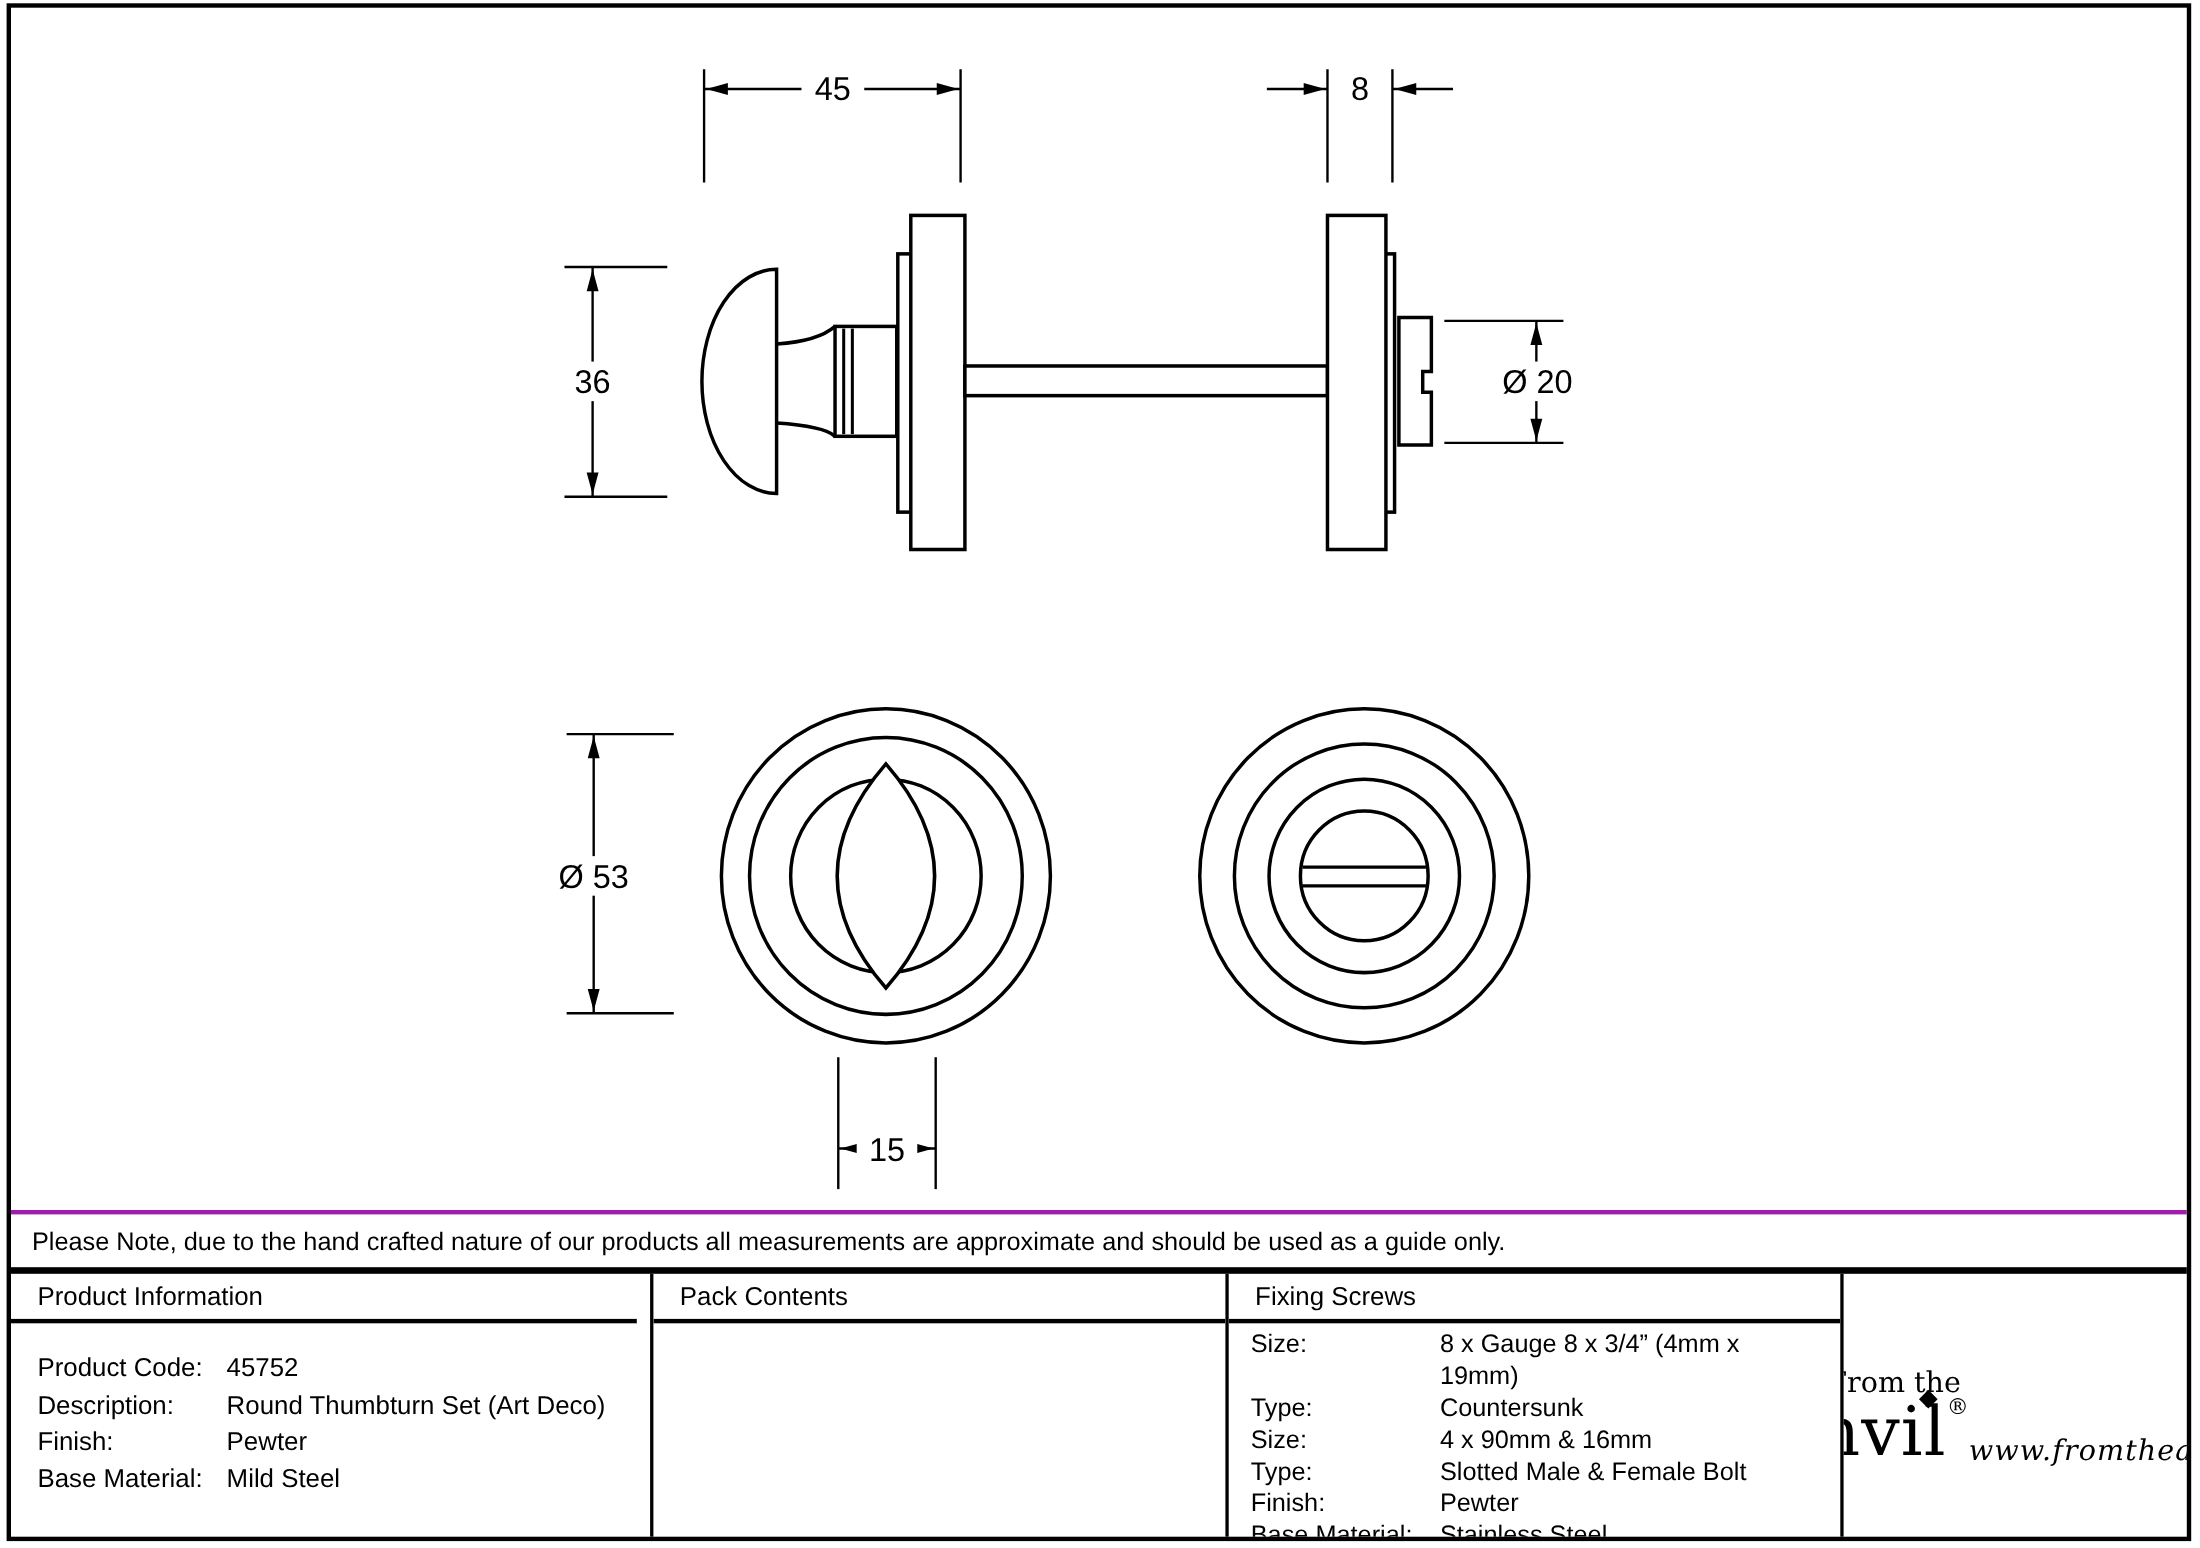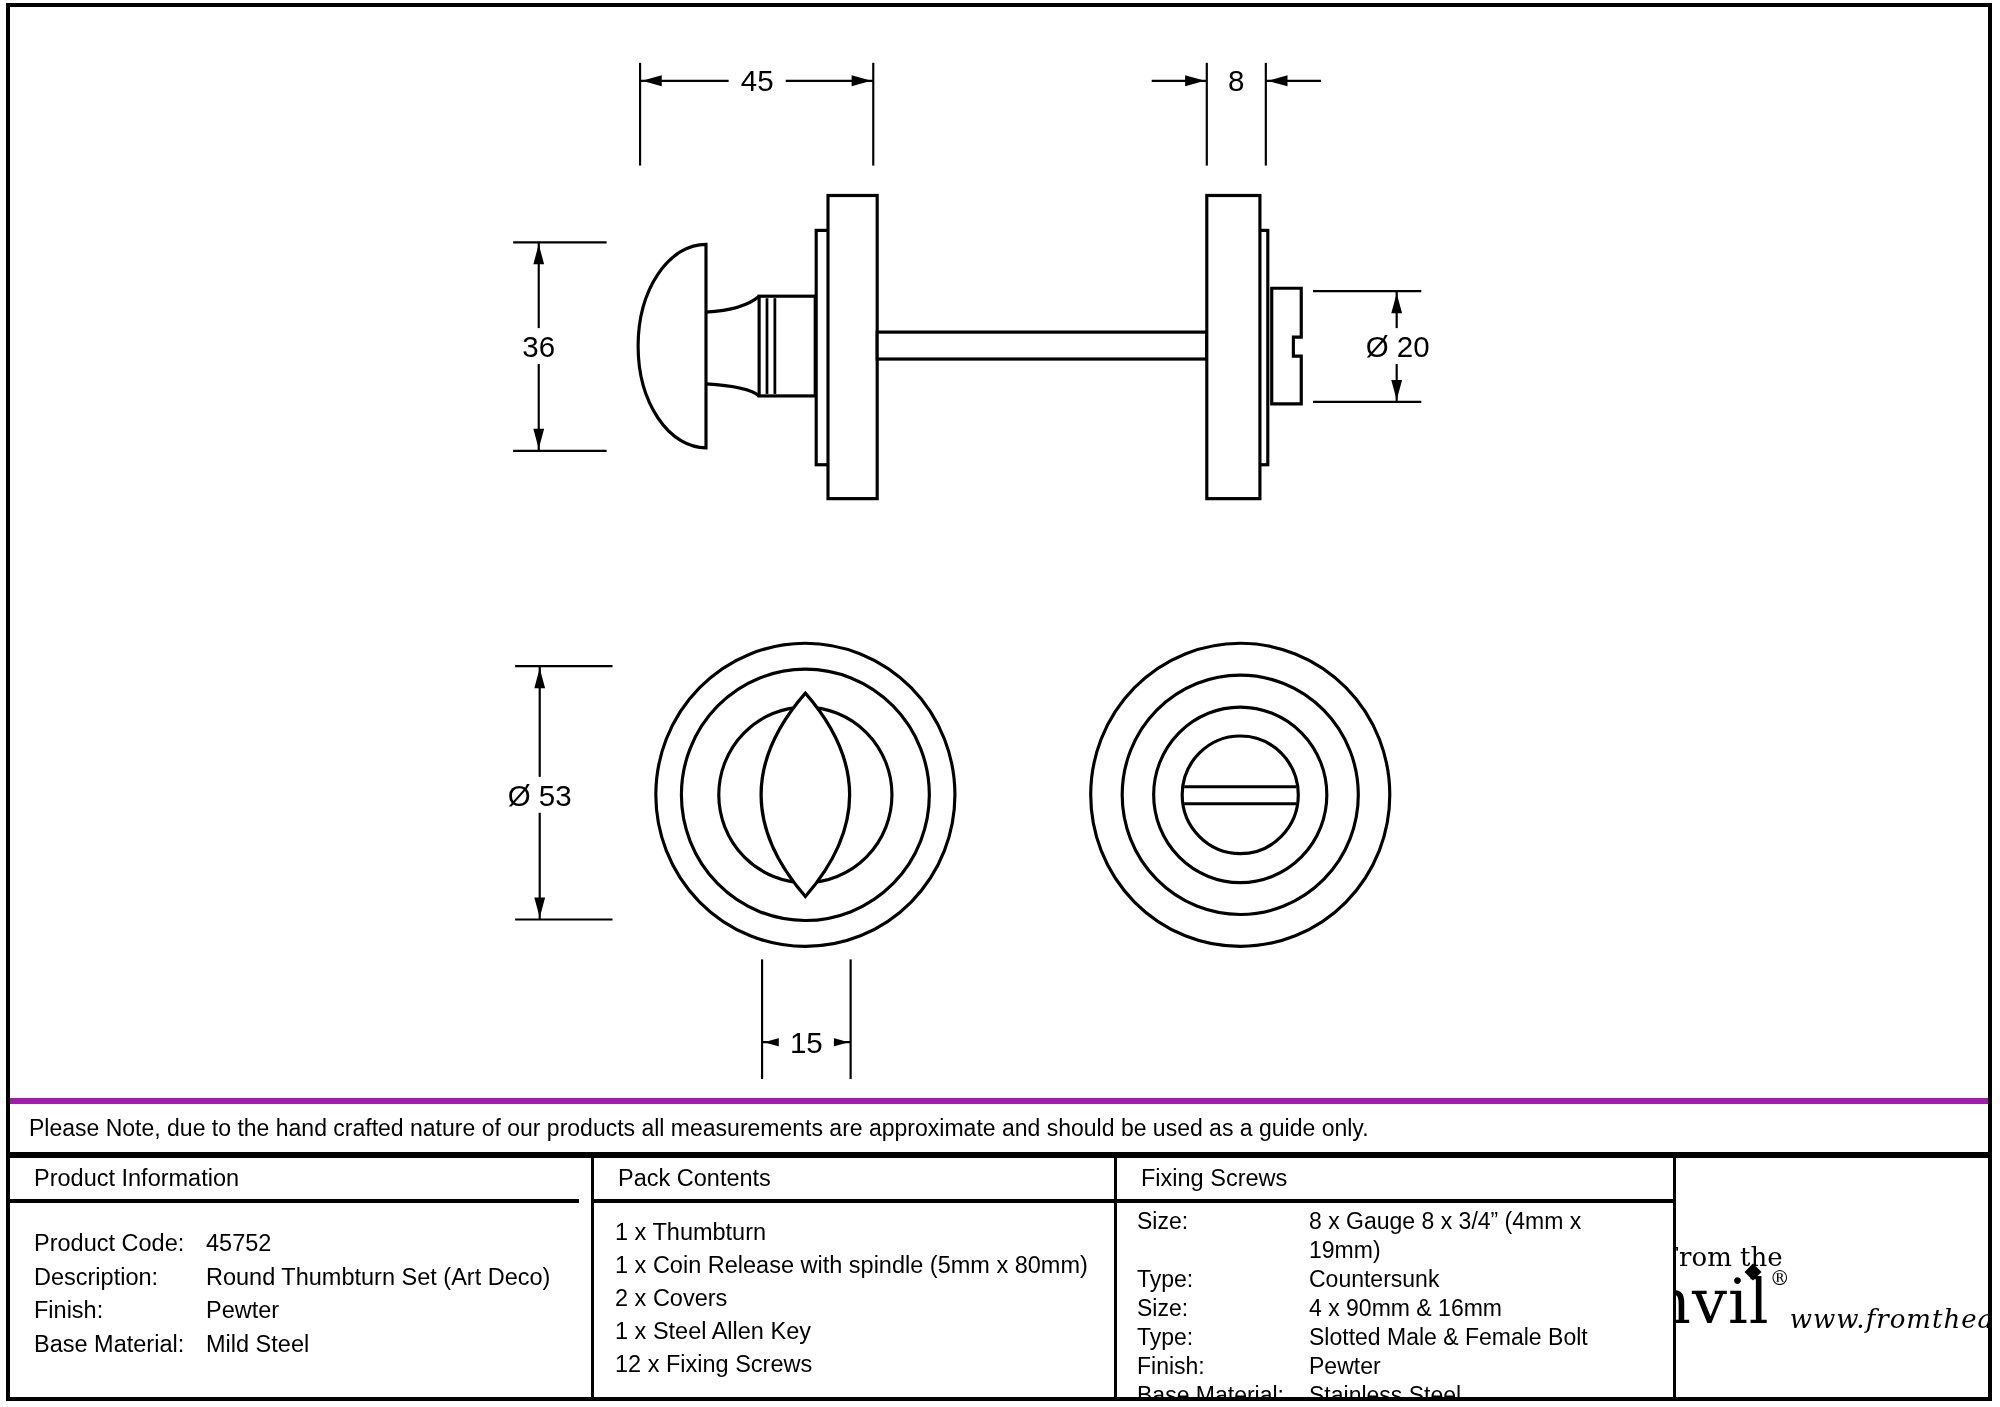--- a/index.html
+++ b/index.html
@@ -1,19 +1,19 @@
 <!DOCTYPE html>
 <html><head>
 <meta charset="utf-8">
 <style>
   html,body{margin:0;padding:0;background:#fff;}
   body{width:2000px;height:1407px;position:relative;font-family:"Liberation Sans",sans-serif;color:#000;}
   .sheet{position:absolute;left:6px;top:3px;width:1986px;height:1398px;border:4px solid #000;
          box-sizing:border-box;display:flex;flex-direction:column;background:#fff;}
-  .drawing{height:1097px;border-bottom:6px solid #a21caf;box-sizing:border-box;position:relative;padding-left:24px;}
+  .drawing{height:1097px;border-bottom:4px solid #a21caf;box-sizing:border-box;position:relative;padding-left:24px;}
   .drawing svg{display:block;width:100%;height:100%;}
   .note-row{height:54px;border-bottom:6px solid #000;box-sizing:border-box;display:flex;
             align-items:center;padding-left:19px;font-size:23px;}
   .spec-table{flex:1;display:flex;min-height:0;}
   .col{box-sizing:border-box;overflow:hidden;}
   .col + .col{border-left:3px solid #000;}
   .col1{width:569px;}
   .col2{width:523px;margin-left:12px;}
   .col3{width:559px;}
   .col4{flex:1;display:flex;align-items:center;justify-content:center;}
@@ -174,27 +174,20 @@
         </div>
         <div class="kv">
           <span class="k">Base Material:</span>
           <span class="v">Mild Steel</span>
         </div>
       </div>
     </div>
 
     <div class="col col2">
       <div class="hdr">Pack Contents</div>
-      <div class="cbody">
-        <div>1 x Thumbturn</div>
-        <div>1 x Coin Release with spindle (5mm x 80mm)</div>
-        <div>2 x Covers</div>
-        <div>1 x Steel Allen Key</div>
-        <div>12 x Fixing Screws</div>
-      </div>
     </div>
 
     <div class="col col3">
       <div class="hdr">Fixing Screws</div>
       <div class="cbody">
         <div class="kv">
           <span class="k">Size:</span>
           <span class="v">8 x Gauge 8 x 3/4” (4mm x 19mm)</span>
         </div>
         <div class="kv">

